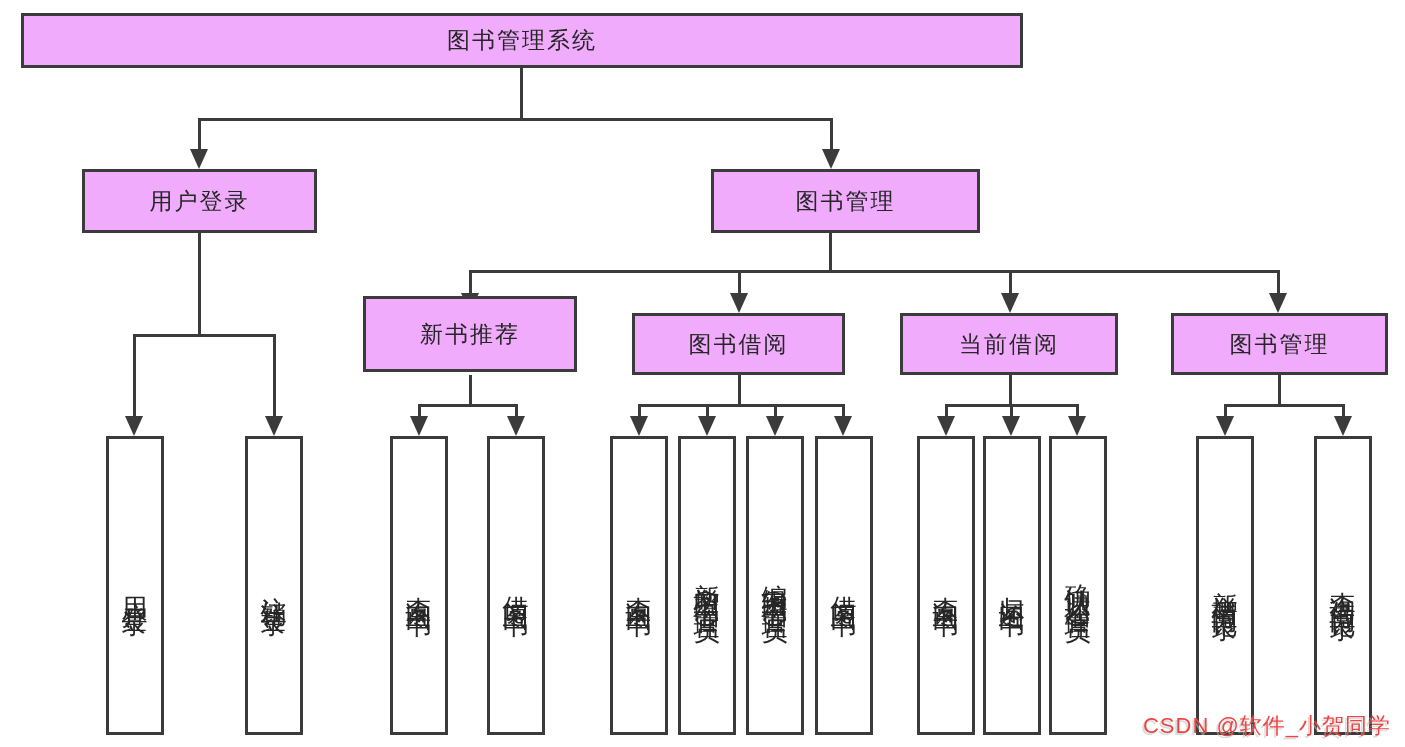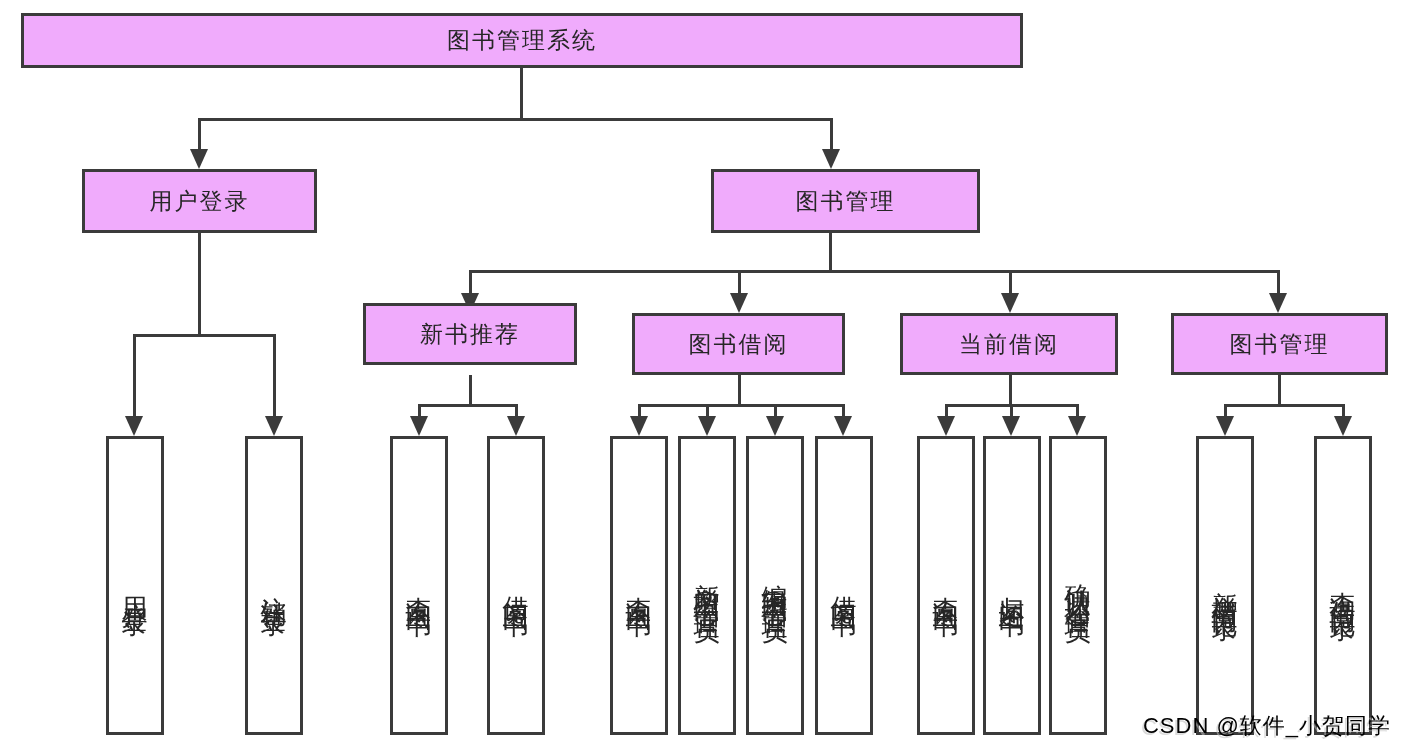--- a/index.html
+++ b/index.html
@@ -56,21 +56,21 @@
     border-left: 9px solid transparent;
     border-right: 9px solid transparent;
     border-top: 20px solid #3b3b3b;
     z-index: 1;
   }
   .watermark {
     position: absolute;
     right: 14px;
     bottom: 6px;
     font-size: 22px;
-    color: #000000;
+    color: #ef4444;
     text-shadow: -2px 2px 0 rgba(190,190,190,0.55);
     z-index: 3;
     letter-spacing: 1px;
   }
 </style>
 </head>
 <body>
 
 <div id="stage">
 
@@ -103,21 +103,21 @@
   <div class="hline" style="left:469px; top:270px; width:811px;"></div>
   <div class="vline" style="left:469px; top:270px; height:24px;"></div>
   <div class="arrow" style="left:461px; top:293px;"></div>
   <div class="vline" style="left:738px; top:270px; height:24px;"></div>
   <div class="arrow" style="left:730px; top:293px;"></div>
   <div class="vline" style="left:1009px; top:270px; height:24px;"></div>
   <div class="arrow" style="left:1001px; top:293px;"></div>
   <div class="vline" style="left:1277px; top:270px; height:24px;"></div>
   <div class="arrow" style="left:1269px; top:293px;"></div>
 
-  <div class="node" style="left:363px; top:303px; width:214px; height:62px;">
+  <div class="node" style="left:363px; top:296px; width:214px; height:76px;">
     <span>新书推荐</span>
   </div>
   <div class="node" style="left:632px; top:313px; width:213px; height:62px;">
     <span>图书借阅</span>
   </div>
   <div class="node" style="left:900px; top:313px; width:218px; height:62px;">
     <span>当前借阅</span>
   </div>
   <div class="node" style="left:1171px; top:313px; width:217px; height:62px;">
     <span>图书管理</span>

